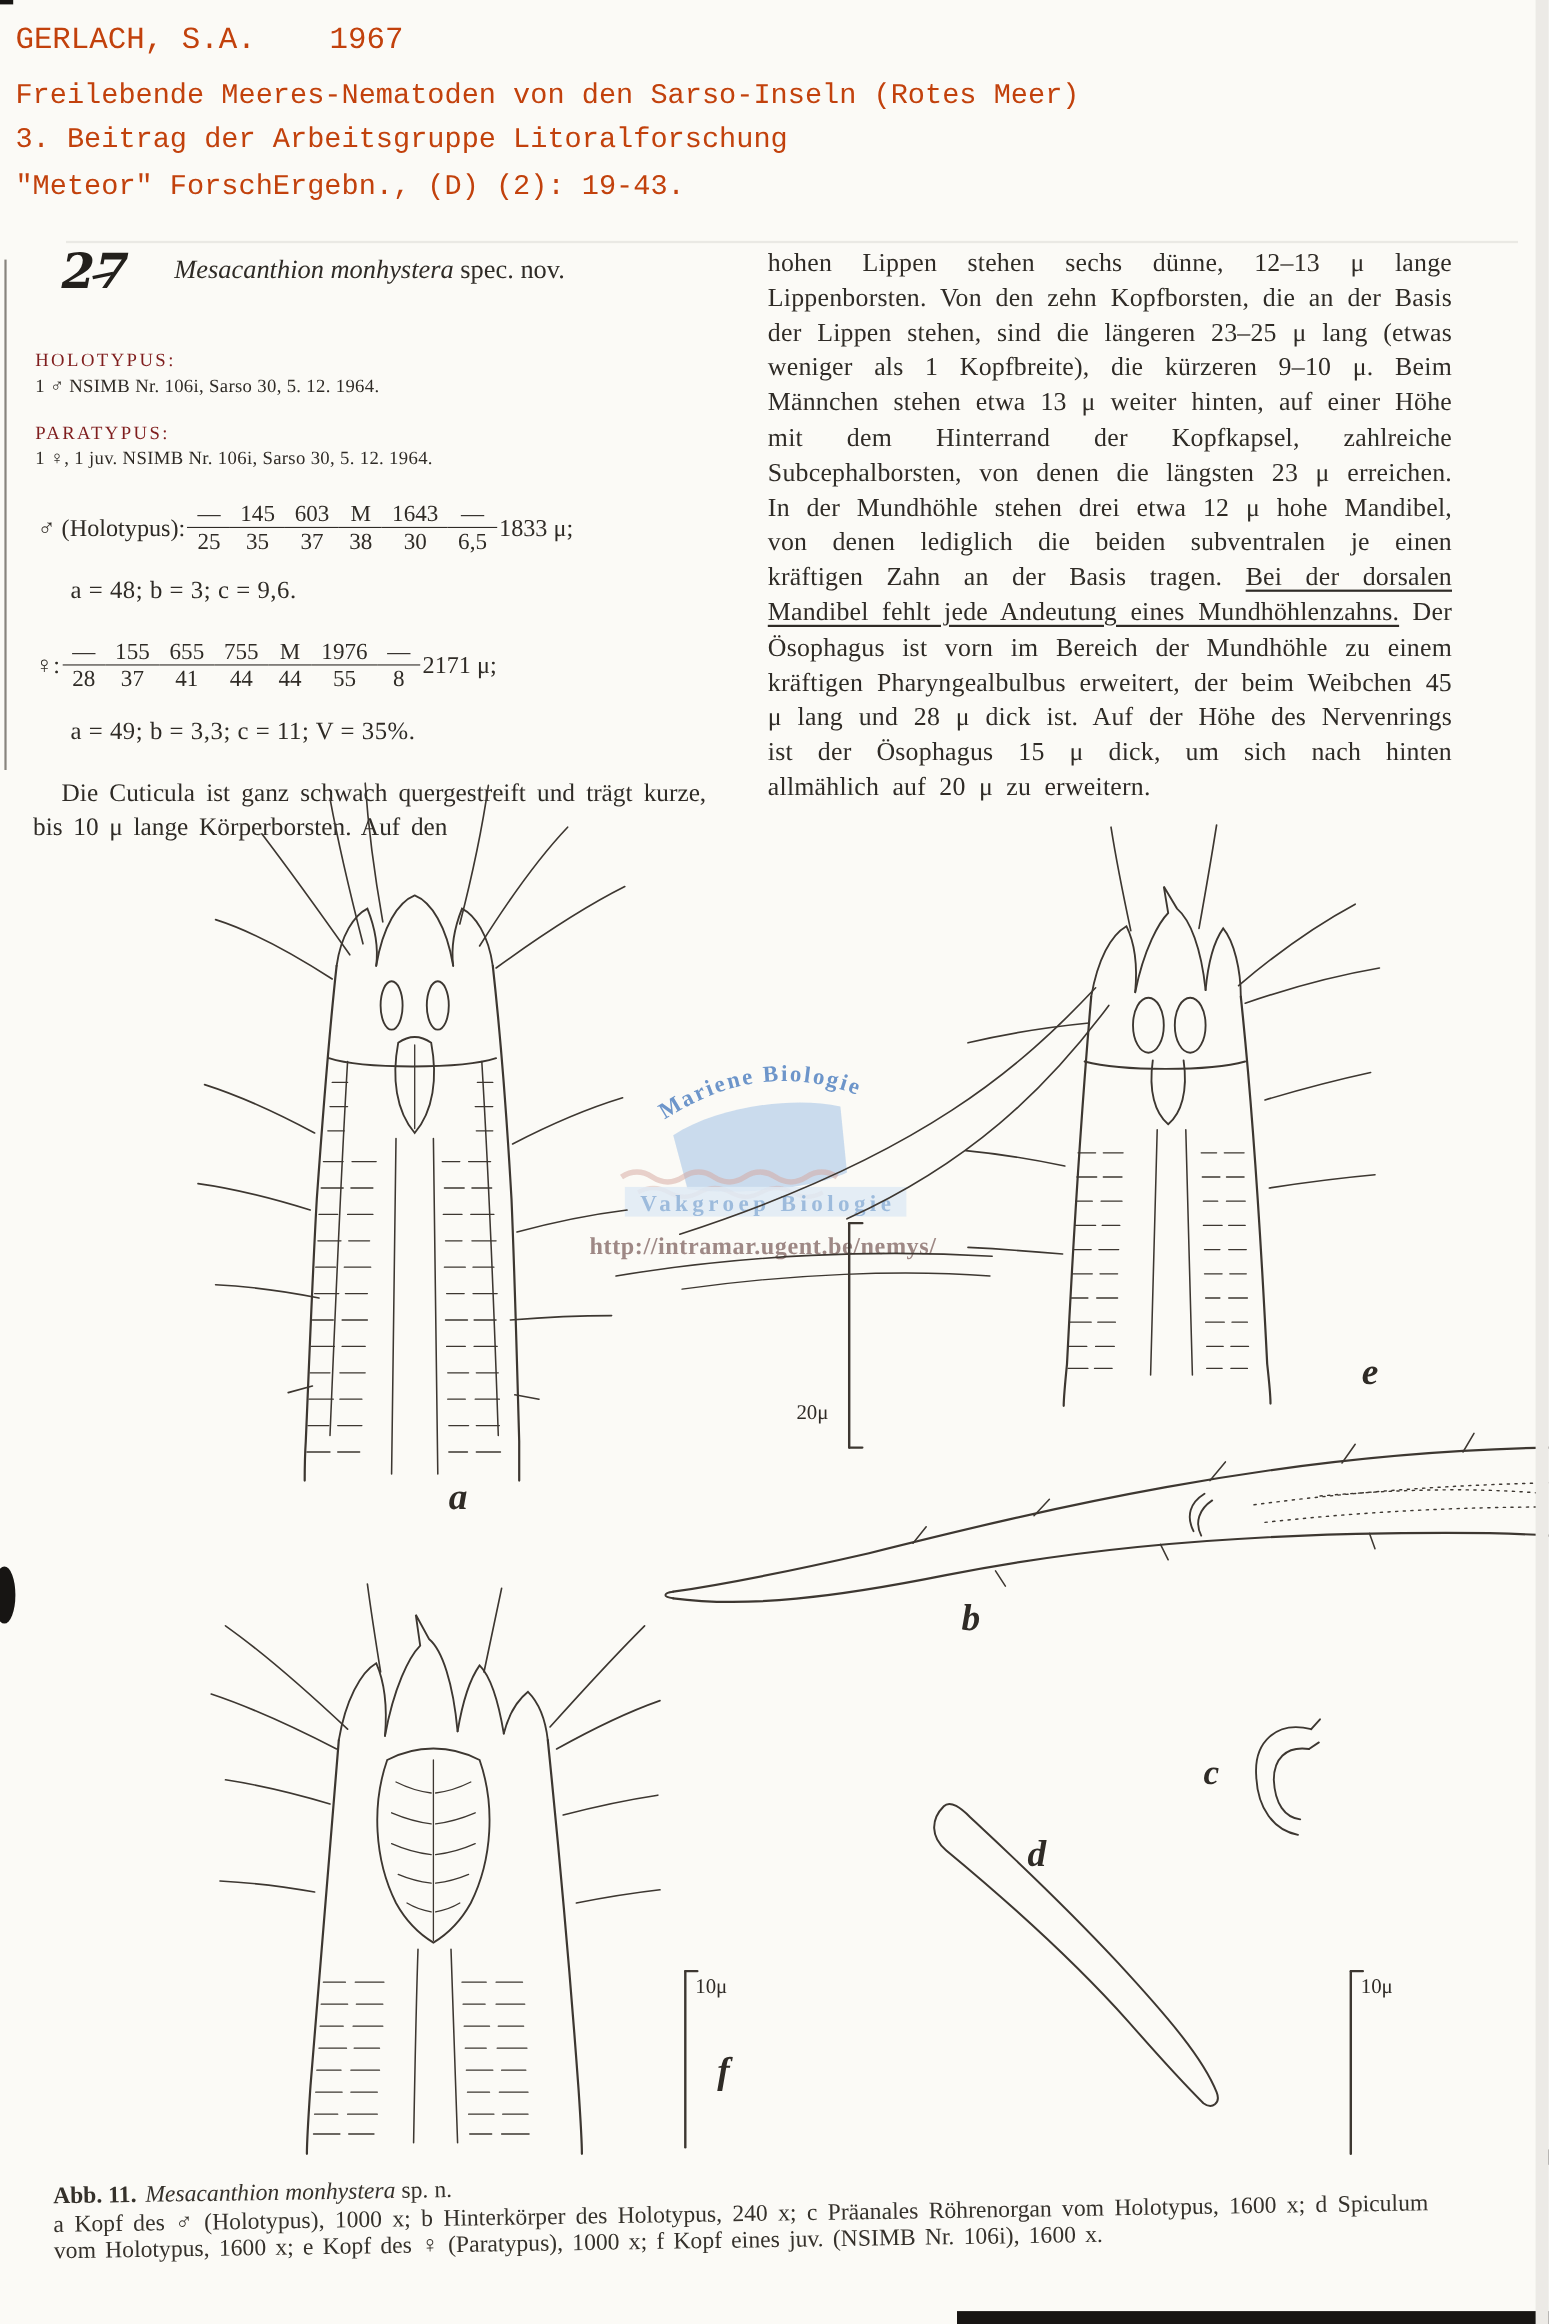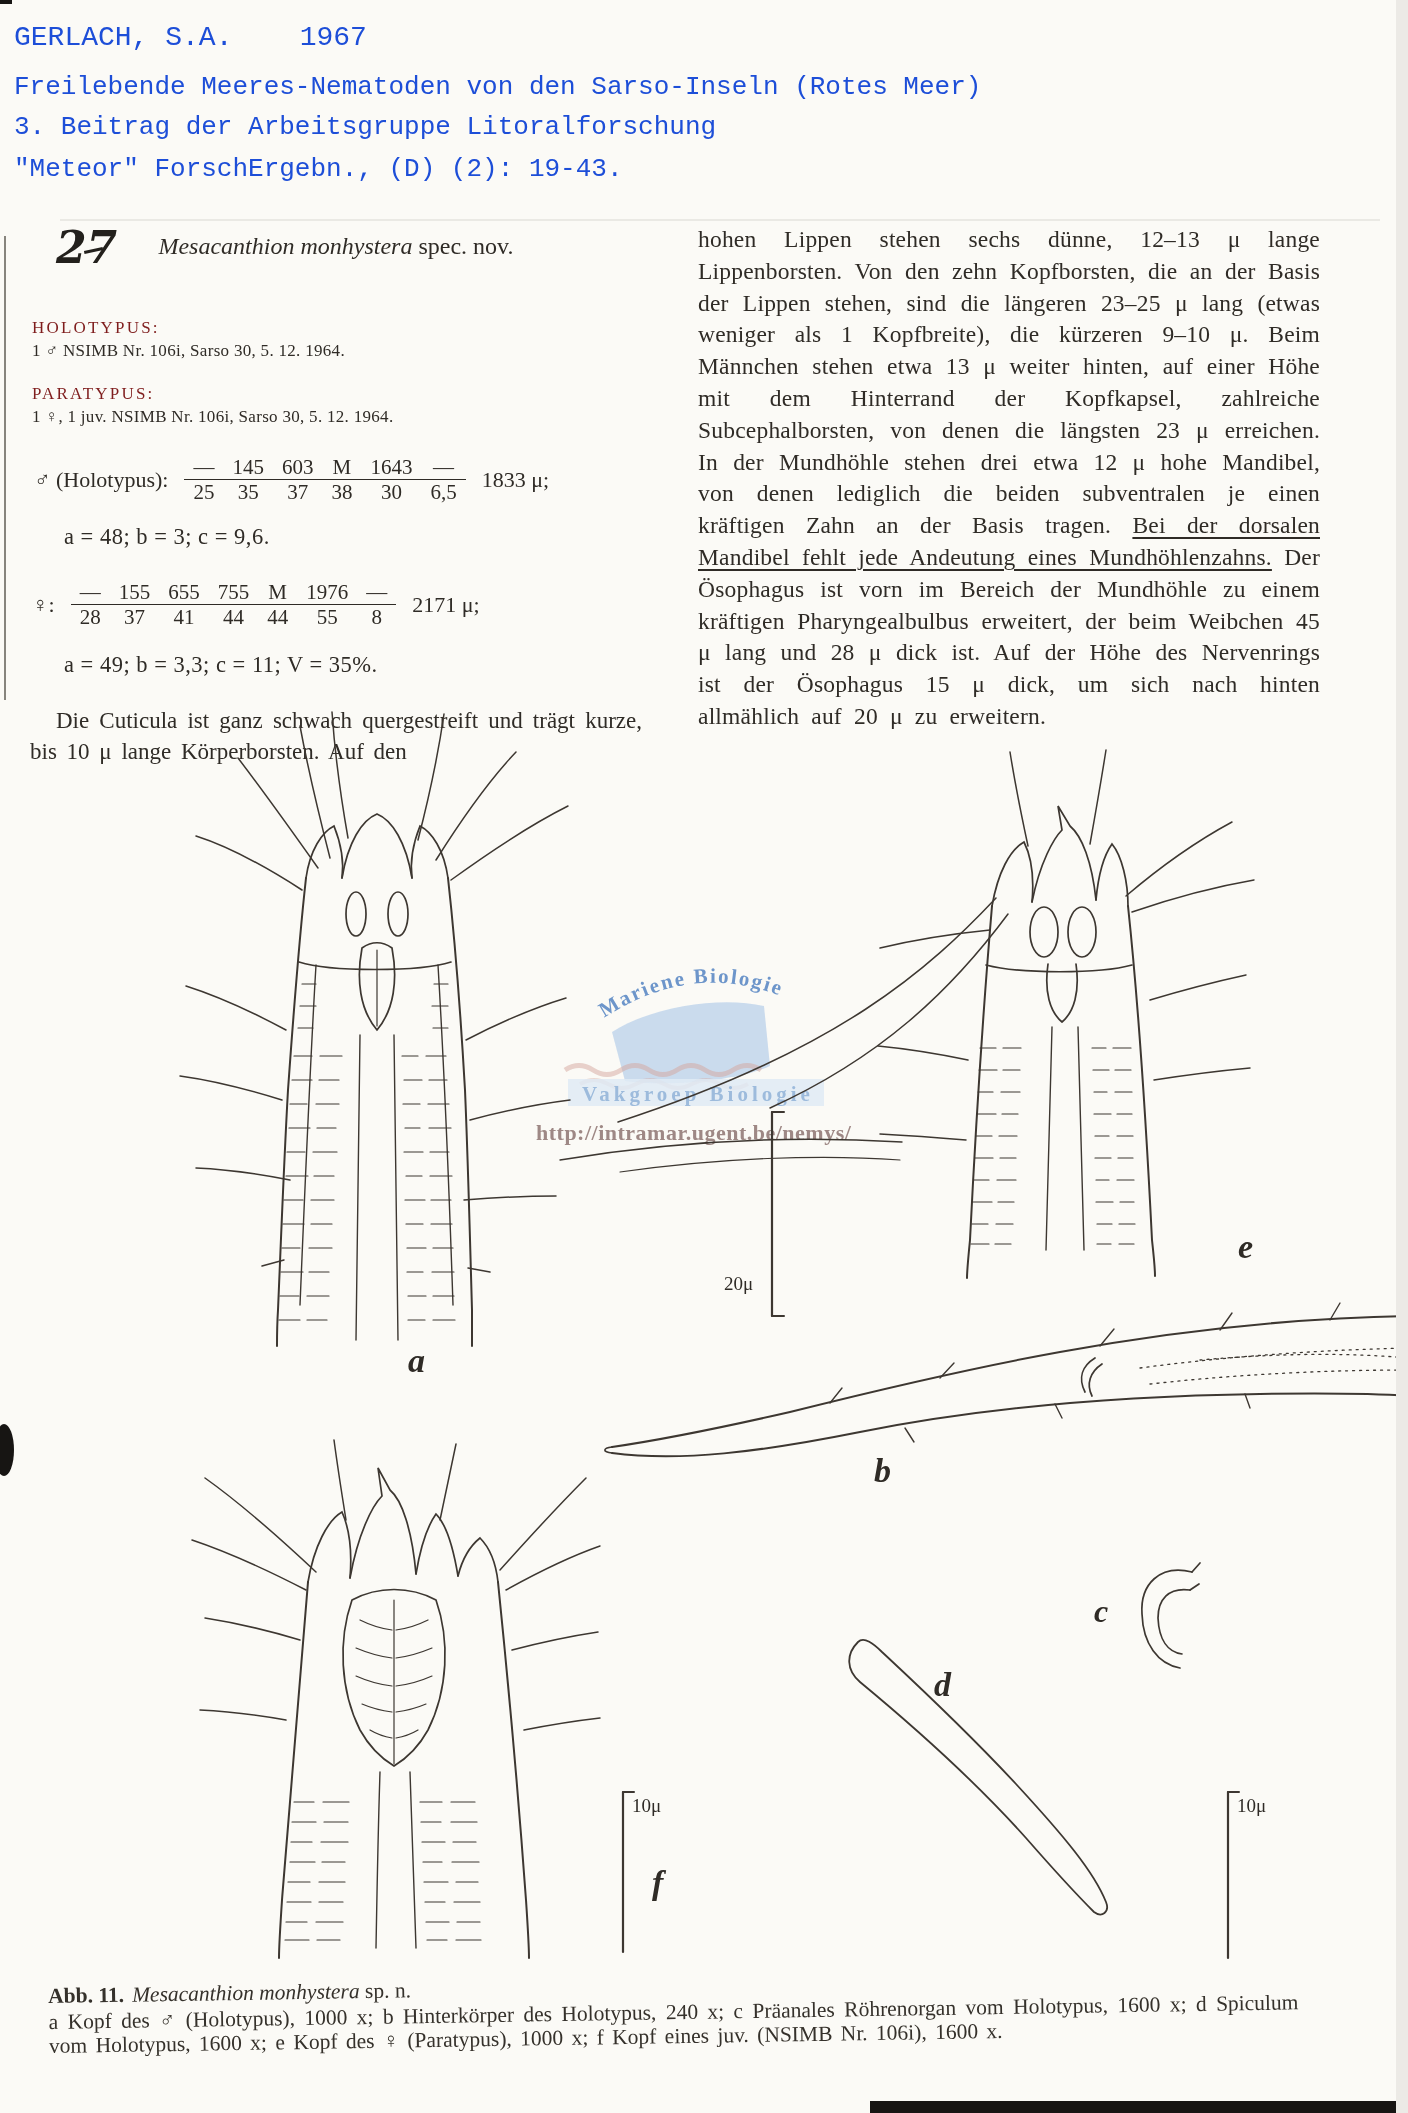--- a/index.html
+++ b/index.html
@@ -1,31 +1,31 @@
 <!DOCTYPE html>
 <html><head>
 <meta charset="utf-8">
 <style>
   html,body{margin:0;padding:0;background:#e8e8e8;}
   .page{position:relative;width:1408px;height:2113px;background:#fbfaf6;overflow:hidden;
         font-family:"Liberation Serif","DejaVu Serif",serif;color:#2f2b26;}
   .abs{position:absolute;}
   .tw{font-family:"Liberation Mono","DejaVu Sans Mono",monospace;white-space:pre;
-      color:#1d4ed8;font-size:26px;}
+      color:#c2410c;font-size:26px;}
   .tw1{font-size:28px;}
   .colL{width:612px;}
   .colR{width:622px;font-size:23.5px;line-height:31.8px;text-align:justify;
         word-spacing:6px;letter-spacing:.2px;}
   .ul{text-decoration:underline;text-decoration-thickness:1.5px;text-underline-offset:4px;}
   .title-row{width:612px;text-align:center;font-size:24px;}
   .sp-italic{font-style:italic;}
   .figref{width:612px;text-align:center;font-size:22px;letter-spacing:.5px;}
   .typelabel{font-size:17px;letter-spacing:2.2px;color:#7f1d1d;}
   .typeline{font-size:17px;letter-spacing:.3px;}
-  .formula{display:flex;align-items:center;gap:16px;font-size:22px;}
+  .formula{display:flex;align-items:center;gap:2px;font-size:22px;}
   table.frac{border-collapse:collapse;font-size:21px;line-height:1.05;}
   table.frac td{text-align:center;padding:1px 9px;}
   table.frac tr.t td{border-bottom:1.7px solid #2f2b26;}
   .indices{font-size:22.5px;letter-spacing:.5px;}
   .para{font-size:23px;line-height:30.8px;text-align:justify;word-spacing:4px;}
   .indent{text-indent:26px;}
   .hw{font-family:"DejaVu Serif",serif;font-style:italic;font-weight:bold;
       font-size:44px;color:#23201c;}
   .hw-cross{position:absolute;left:28px;top:27px;width:19px;height:2.6px;
             background:#23201c;transform:rotate(-12deg);}

